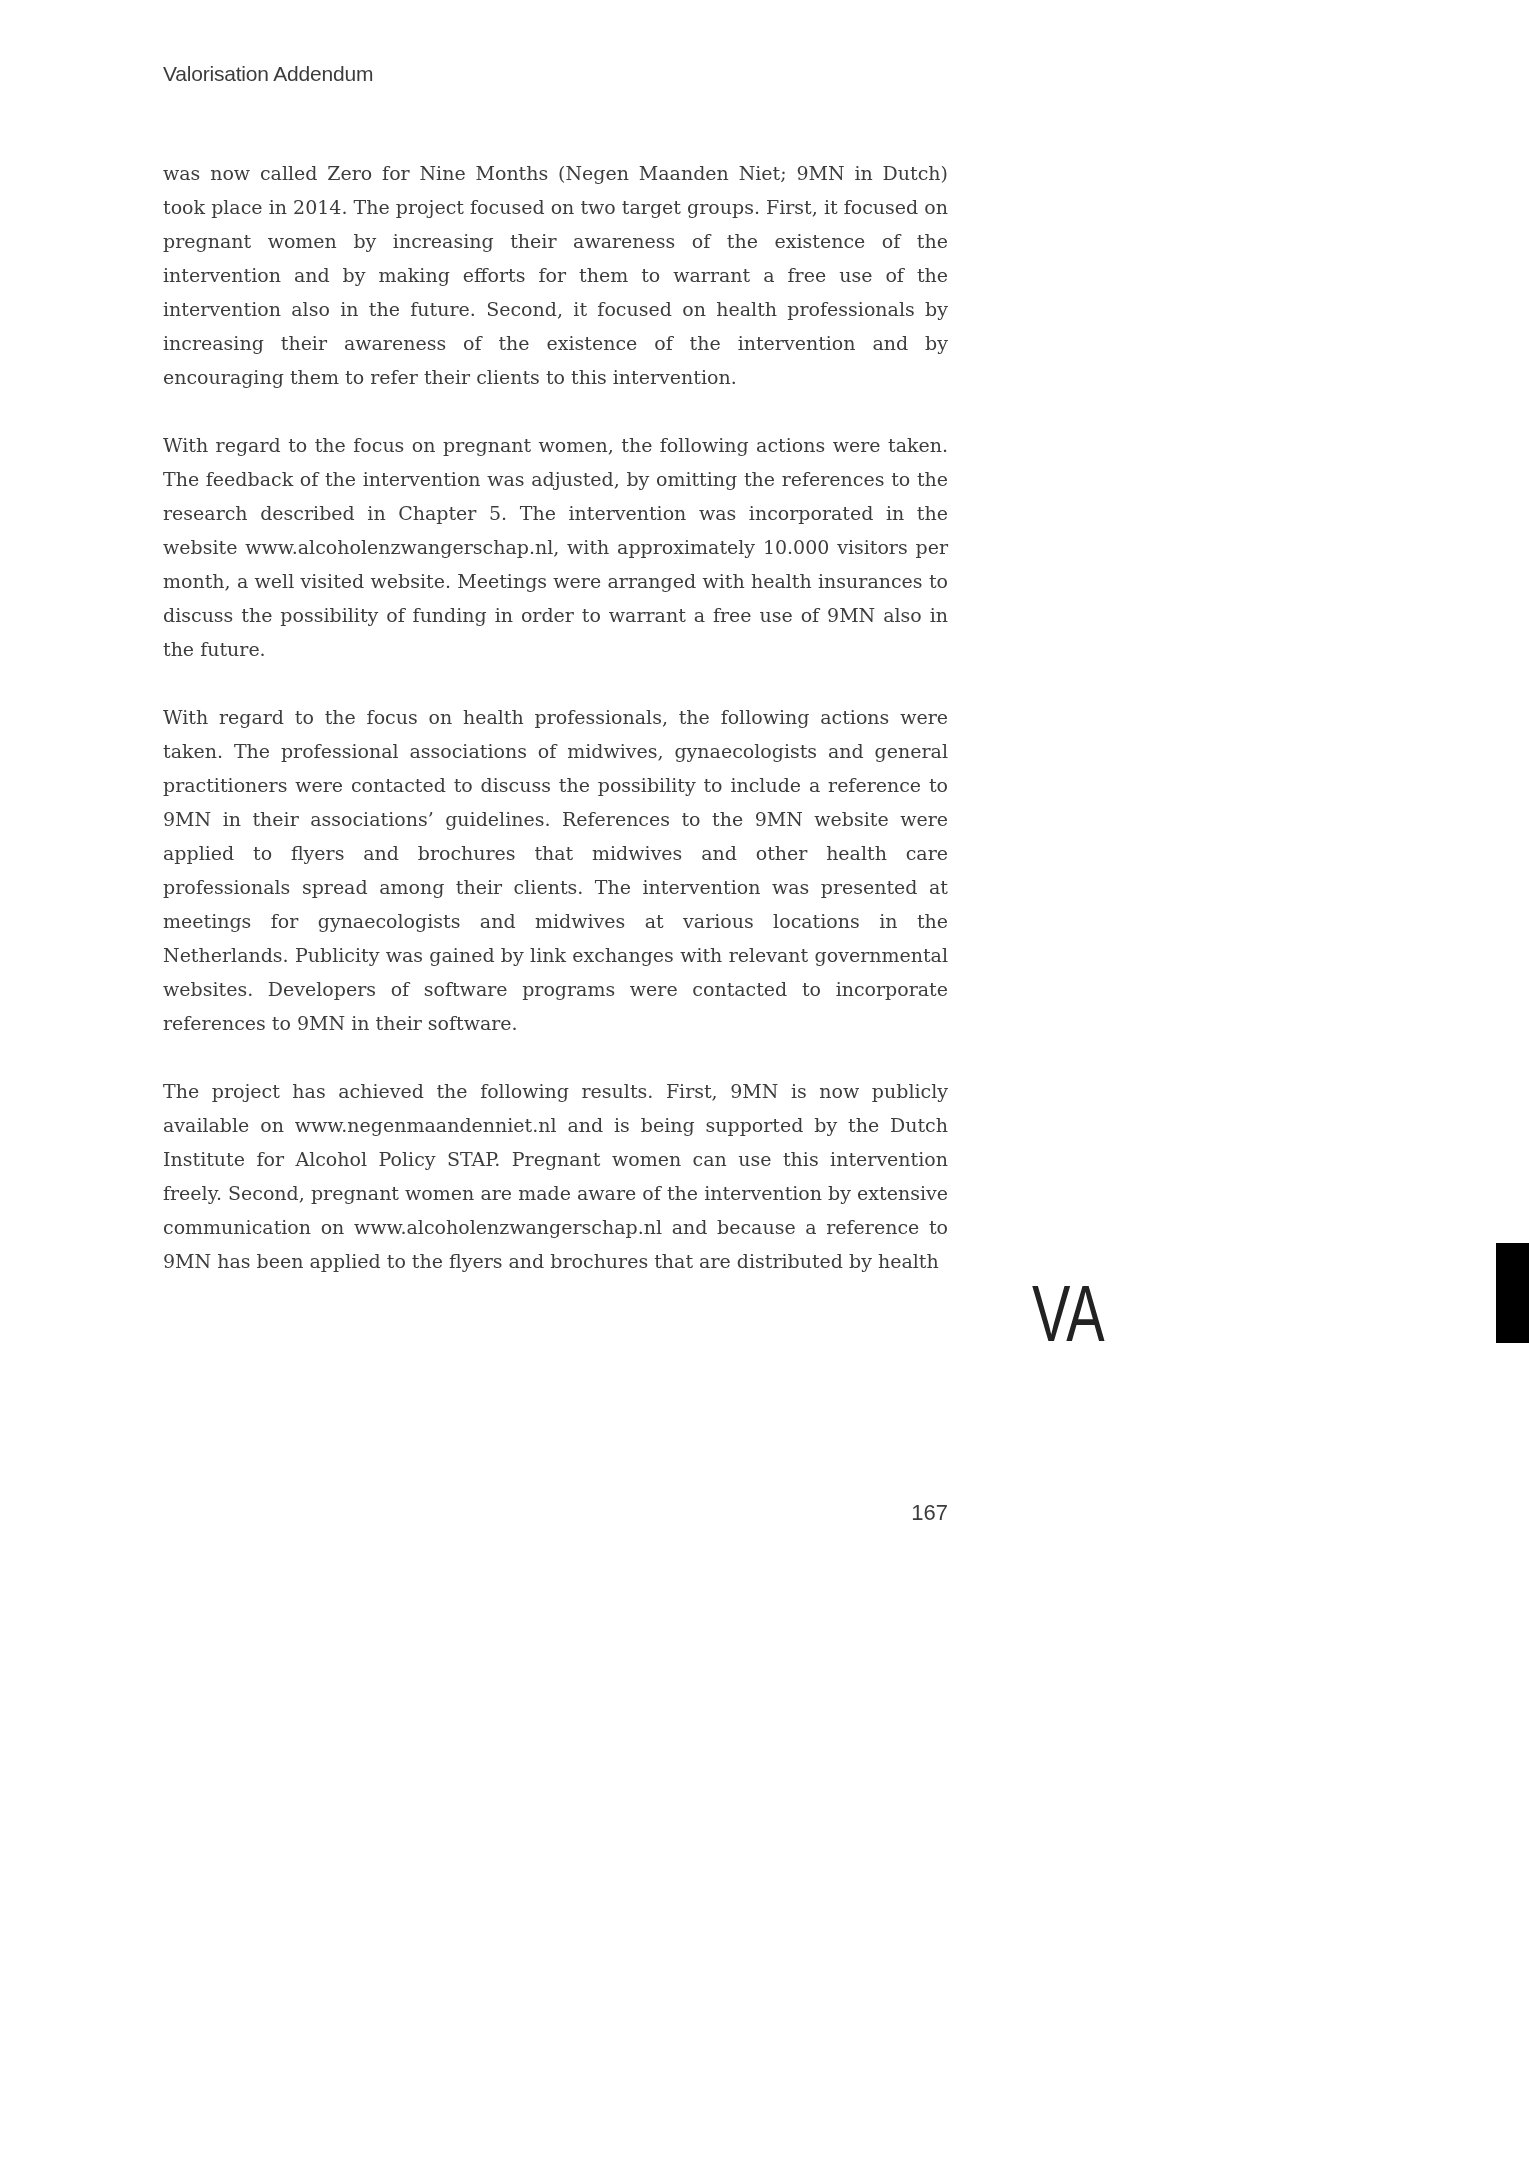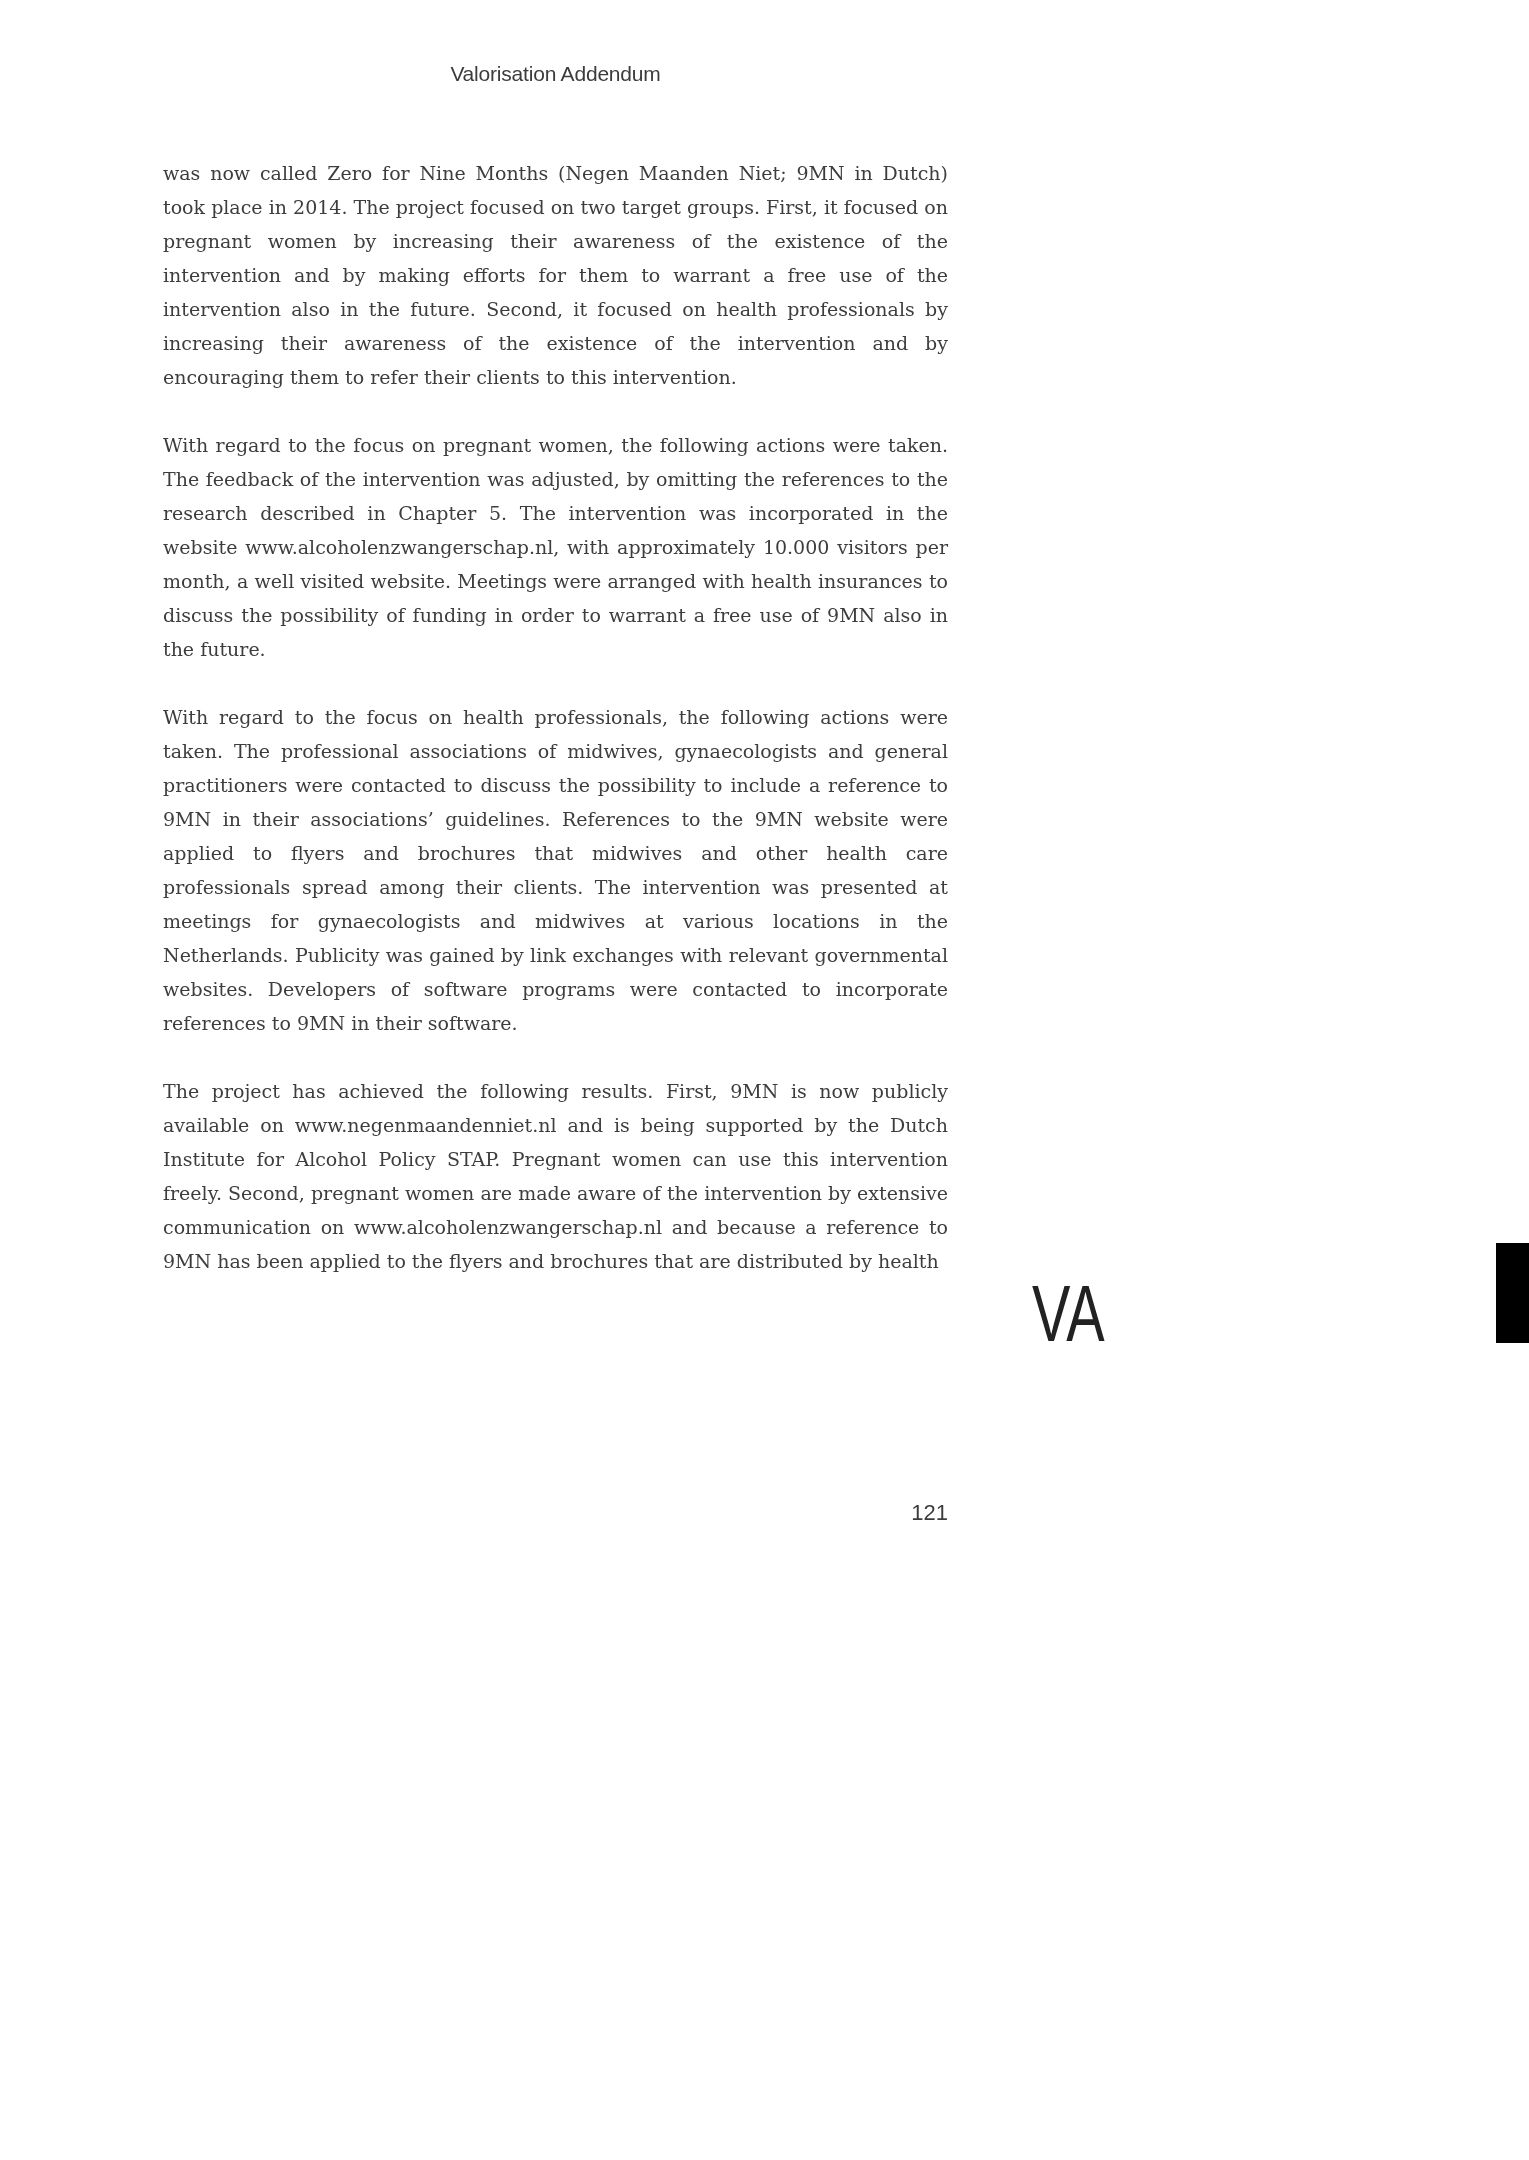--- a/index.html
+++ b/index.html
@@ -13,21 +13,21 @@
     height: 2160px;
     background: #ffffff;
     overflow: hidden;
     font-family: "DejaVu Serif", serif;
   }
   .running-header {
     position: absolute;
     top: 62px;
     left: 163px;
     width: 785px;
-    text-align: center;
+    text-align: left;
     font-family: "Liberation Sans", sans-serif;
     font-size: 21px;
     letter-spacing: -0.2px;
     color: #3c3c3c;
   }
   .body-text {
     position: absolute;
     top: 156px;
     left: 163px;
     width: 785px;
@@ -81,15 +81,15 @@
     <p>was now called Zero for Nine Months (Negen Maanden Niet; 9MN in Dutch) took place in 2014. The project focused on two target groups. First, it focused on pregnant women by increasing their awareness of the existence of the intervention and by making efforts for them to warrant a free use of the intervention also in the future. Second, it focused on health professionals by increasing their awareness of the existence of the intervention and by encouraging them to refer their clients to this intervention.</p>
     <p>With regard to the focus on pregnant women, the following actions were taken. The feedback of the intervention was adjusted, by omitting the references to the research described in Chapter 5. The intervention was incorporated in the website www.alcoholenzwangerschap.nl, with approximately 10.000 visitors per month, a well visited website. Meetings were arranged with health insurances to discuss the possibility of funding in order to warrant a free use of 9MN also in the future.</p>
     <p>With regard to the focus on health professionals, the following actions were taken. The professional associations of midwives, gynaecologists and general practitioners were contacted to discuss the possibility to include a reference to 9MN in their associations’ guidelines. References to the 9MN website were applied to flyers and brochures that midwives and other health care professionals spread among their clients. The intervention was presented at meetings for gynaecologists and midwives at various locations in the Netherlands. Publicity was gained by link exchanges with relevant governmental websites. Developers of software programs were contacted to incorporate references to 9MN in their software.</p>
     <p>The project has achieved the following results. First, 9MN is now publicly available on www.negenmaandenniet.nl and is being supported by the Dutch Institute for Alcohol Policy STAP. Pregnant women can use this intervention freely. Second, pregnant women are made aware of the intervention by extensive communication on www.alcoholenzwangerschap.nl and because a reference to 9MN has been applied to the flyers and brochures that are distributed by health</p>
   </div>
 
   <div class="side-tab-label">VA</div>
 
   <div class="side-tab-bar"></div>
 
-  <div class="page-number">121</div>
+  <div class="page-number">167</div>
 
 </div>
 
 </body></html>

